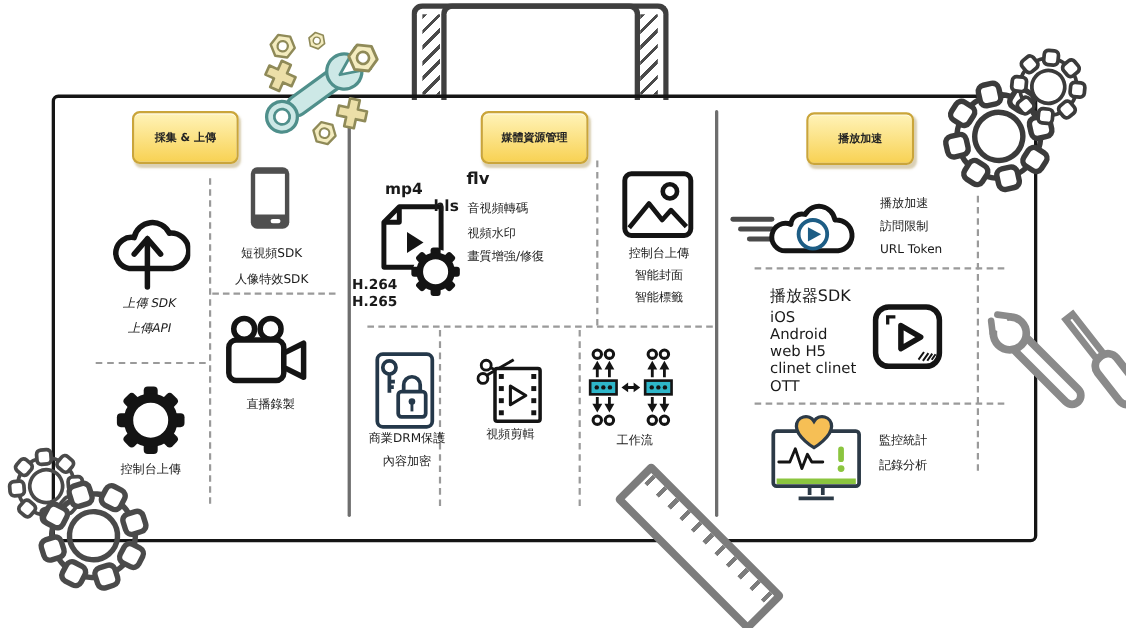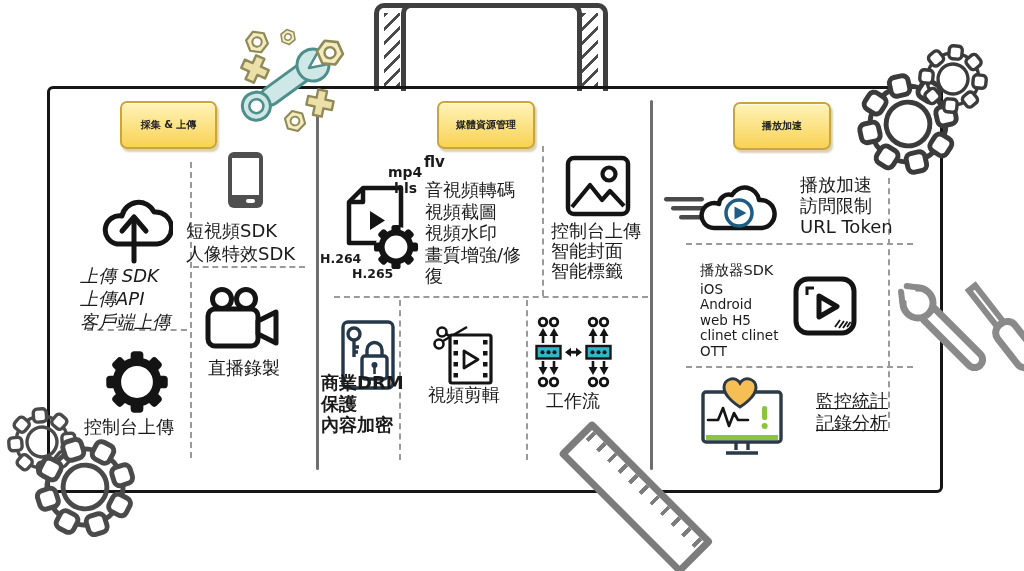--- a/index.html
+++ b/index.html
@@ -11,22 +11,22 @@
   .hatch{background:repeating-linear-gradient(135deg,#4a4a4a 0 3px,transparent 3px 10px);z-index:1;}
   
   .main-box{left:47px;top:86px;width:890px;height:401px;border:3px solid #151515;border-radius:6px;z-index:2;background:transparent;}
   .vdiv{width:3px;background:#6e6e6e;border-radius:2px;z-index:3;}
   .dash-v{border-left:2px dashed #9a9a9a;z-index:3;}
   .dash-h{border-top:2px dashed #9a9a9a;z-index:3;}
   .sec-label{display:flex;align-items:center;justify-content:center;
      background:linear-gradient(180deg,#fff3b8,#f8d254);border:2px solid #caa53a;border-radius:7px;
      box-shadow:2px 3px 2px rgba(150,120,40,.35), inset 0 1px 0 rgba(255,255,255,.7);
      font-weight:bold;font-size:10px;color:#222;z-index:4;}
-  .txt{z-index:4;font-size:18px;line-height:22px;}
-  .center{}
+  .txt{z-index:4;font-size:11px;line-height:22px;}
+  .center{text-align:center;}
   .small{font-size:12.5px;font-weight:bold;line-height:14px;text-align:center;}
   .fmt{font-weight:bold;z-index:5;}
   .icon{z-index:4;}
   .decor{z-index:6;pointer-events:none;overflow:visible;}
   
   .ruler{left:592px;top:420px;width:158px;height:34px;border:7px solid #7c7c7c;border-radius:4px;background:#fff;
          transform:rotate(45deg);transform-origin:0 0;z-index:6;}
   .ruler-ticks{position:absolute;left:2px;right:2px;top:0;height:11px;
          background:repeating-linear-gradient(90deg,#7c7c7c 0 4px,transparent 4px 15px);}
 </style>
@@ -99,21 +99,20 @@
 </svg>
 
 <svg class="abs icon" style="left:95px;top:182px;" width="78" height="84" viewBox="0 0 78 84">
   <path d="M22 62 A14 14 0 1 1 27 34 A17 17 0 0 1 59 30 A13 13 0 1 1 62 62 Z" fill="#fff" stroke="#141414" stroke-width="5" stroke-linejoin="round"></path>
   <path d="M39 79 V40" stroke="#141414" stroke-width="5" stroke-linecap="round"></path>
   <path d="M39 35 L27 49 M39 35 L51 49" stroke="#141414" stroke-width="5" stroke-linecap="round" fill="none"></path>
 </svg>
 <div class="abs txt center" style="left:80px;top:264px;width:112px;line-height:23px;font-style:italic;">
   <div>上傳 SDK</div>
   <div>上傳API</div>
-  <div>客戶端上傳</div>
 </div>
 
 <svg class="abs icon" style="left:227px;top:151px;" width="38" height="59" viewBox="0 0 38 59">
   <rect x="1" y="1" width="35" height="56" rx="6" fill="#4f4f4f"></rect>
   <rect x="5" y="7" width="27" height="37" fill="#fff"></rect>
   <rect x="19" y="48" width="9" height="4" rx="2" fill="#fff"></rect>
 </svg>
 <div class="abs txt center" style="left:186px;top:219px;width:122px;line-height:23px;">
   <div>短視頻SDK</div>
   <div>人像特效SDK</div>
@@ -135,28 +134,27 @@
 <div class="abs txt center" style="left:84px;top:416px;width:106px;">
   <div>控制台上傳</div>
 </div>
 
 <svg class="abs icon" style="left:337px;top:183px;" width="86" height="94" viewBox="0 0 86 94">
   <path d="M26 5 H64 V60 H12 V19 Z" fill="#fff" stroke="#141414" stroke-width="4.5" stroke-linejoin="round"></path>
   <path d="M26 5 V19 H12" fill="none" stroke="#141414" stroke-width="4.5" stroke-linejoin="round"></path>
   <polygon points="33,28 33,47 48,37.5" fill="#141414"></polygon>
   <use href="#def-bgear" transform="translate(59,64) scale(0.76)"></use>
 </svg>
-<div class="abs fmt" style="left:388px;top:164px;font-size:14px;">mp4</div>
+<div class="abs fmt" style="left:350px;top:164px;font-size:14px;">mp4</div>
 <div class="abs fmt" style="left:404px;top:153px;font-size:15px;margin-left:20px;">flv</div>
 <div class="abs fmt" style="left:394px;top:180px;font-size:14px;">hls</div>
 <div class="abs fmt small" style="left:320px;top:252px;">H.264</div>
-<div class="abs fmt small" style="left:320px;top:267px;padding-left:32px;">H.265</div>
+<div class="abs fmt small" style="left:320px;top:267px;">H.265</div>
 <div class="abs txt" style="left:425px;top:179px;width:110px;line-height:21.5px;">
   <div>音視頻轉碼</div>
-  <div>視頻截圖</div>
   <div>視頻水印</div>
   <div>畫質增強/修復</div>
 </div>
 
 <svg class="abs icon" style="left:565px;top:155px;" width="66" height="64" viewBox="0 0 66 64">
   <rect x="3" y="3" width="60" height="56" rx="6" fill="#fff" stroke="#141414" stroke-width="4.5"></rect>
   <circle cx="44" cy="19" r="6.5" fill="#fff" stroke="#141414" stroke-width="4.2"></circle>
   <path d="M7 52 L25 30 L37 45 L45 36 L59 51" fill="none" stroke="#141414" stroke-width="4.2" stroke-linejoin="round"></path>
 </svg>
 <div class="abs txt center" style="left:551px;top:221px;width:96px;line-height:20px;">
@@ -169,21 +167,21 @@
   <g fill="none" stroke="#24384a" stroke-width="3.4" stroke-linejoin="round">
     <rect x="3" y="3" width="50" height="66" rx="5" fill="#fff"></rect>
     <circle cx="14" cy="15" r="6"></circle>
     <path d="M14 21 V38 M14 28 h5 M14 33 h4"></path>
     <rect x="22" y="37" width="25" height="23" rx="3"></rect>
     <path d="M27 37 V31 a7.5 7.5 0 0 1 15 0 V37"></path>
   </g>
   <circle cx="34.5" cy="46" r="3" fill="#24384a"></circle>
   <rect x="33.2" y="48" width="2.6" height="7" fill="#24384a"></rect>
 </svg>
-<div class="abs txt center" style="left:321px;top:372px;width:98px;line-height:21px;font-weight:bold;">
+<div class="abs txt center" style="left:321px;top:388px;width:98px;line-height:21px;">
   <div>商業DRM保護</div>
   <div>內容加密</div>
 </div>
 
 <svg class="abs icon" style="left:433px;top:322px;" width="62" height="66" viewBox="0 0 62 66">
   <g stroke="#141414" stroke-width="2.6" fill="none">
     <circle cx="9" cy="10" r="4.5"></circle>
     <circle cx="6" cy="22" r="4.5"></circle>
     <path d="M13 12 L34 24 M10 19 L34 5"></path>
   </g>
@@ -282,21 +280,21 @@
 
 <svg class="abs icon" style="left:700px;top:376px;" width="86" height="84" viewBox="0 0 86 84">
   <rect x="3" y="16" width="78" height="50" rx="3" fill="#fff" stroke="#2c3a47" stroke-width="3.4"></rect>
   <rect x="6" y="59" width="72" height="5" fill="#8bc53f"></rect>
   <path d="M36 66 v8 M48 66 v8 M26 77 h32" stroke="#2c3a47" stroke-width="3.4" fill="none"></path>
   <path d="M8 44 h10 l5 -12 l6 18 l5 -13 l4 7 h10" fill="none" stroke="#141414" stroke-width="2.6" stroke-linejoin="round" stroke-linecap="round"></path>
   <path d="M40 31 C 40 31 24 21.5 24 11.5 A 8.6 8.6 0 0 1 40 7 A 8.6 8.6 0 0 1 56 11.5 C 56 21.5 40 31 40 31 Z" fill="#f6bf55" stroke="#2c3a47" stroke-width="3"></path>
   <rect x="62" y="30" width="5.2" height="14" rx="2.6" fill="#8bc53f"></rect>
   <circle cx="64.6" cy="50" r="3.1" fill="#8bc53f"></circle>
 </svg>
-<div class="abs txt" style="left:816px;top:390px;width:90px;line-height:22px;text-decoration:underline;">
+<div class="abs txt" style="left:799px;top:390px;width:90px;line-height:22px;">
   <div>監控統計</div>
   <div>記錄分析</div>
 </div>
 
 <svg class="abs decor" style="left:0;top:0;" width="1024" height="571" viewBox="0 0 1024 571">
 
   <g>
     <g transform="translate(313,65) rotate(54)">
       <rect x="-9" y="4" width="18" height="58" rx="9" fill="#cde8e6" stroke="#4f8f8b" stroke-width="3"></rect>
       <circle cx="0" cy="70" r="14" fill="#cde8e6" stroke="#4f8f8b" stroke-width="3"></circle>

